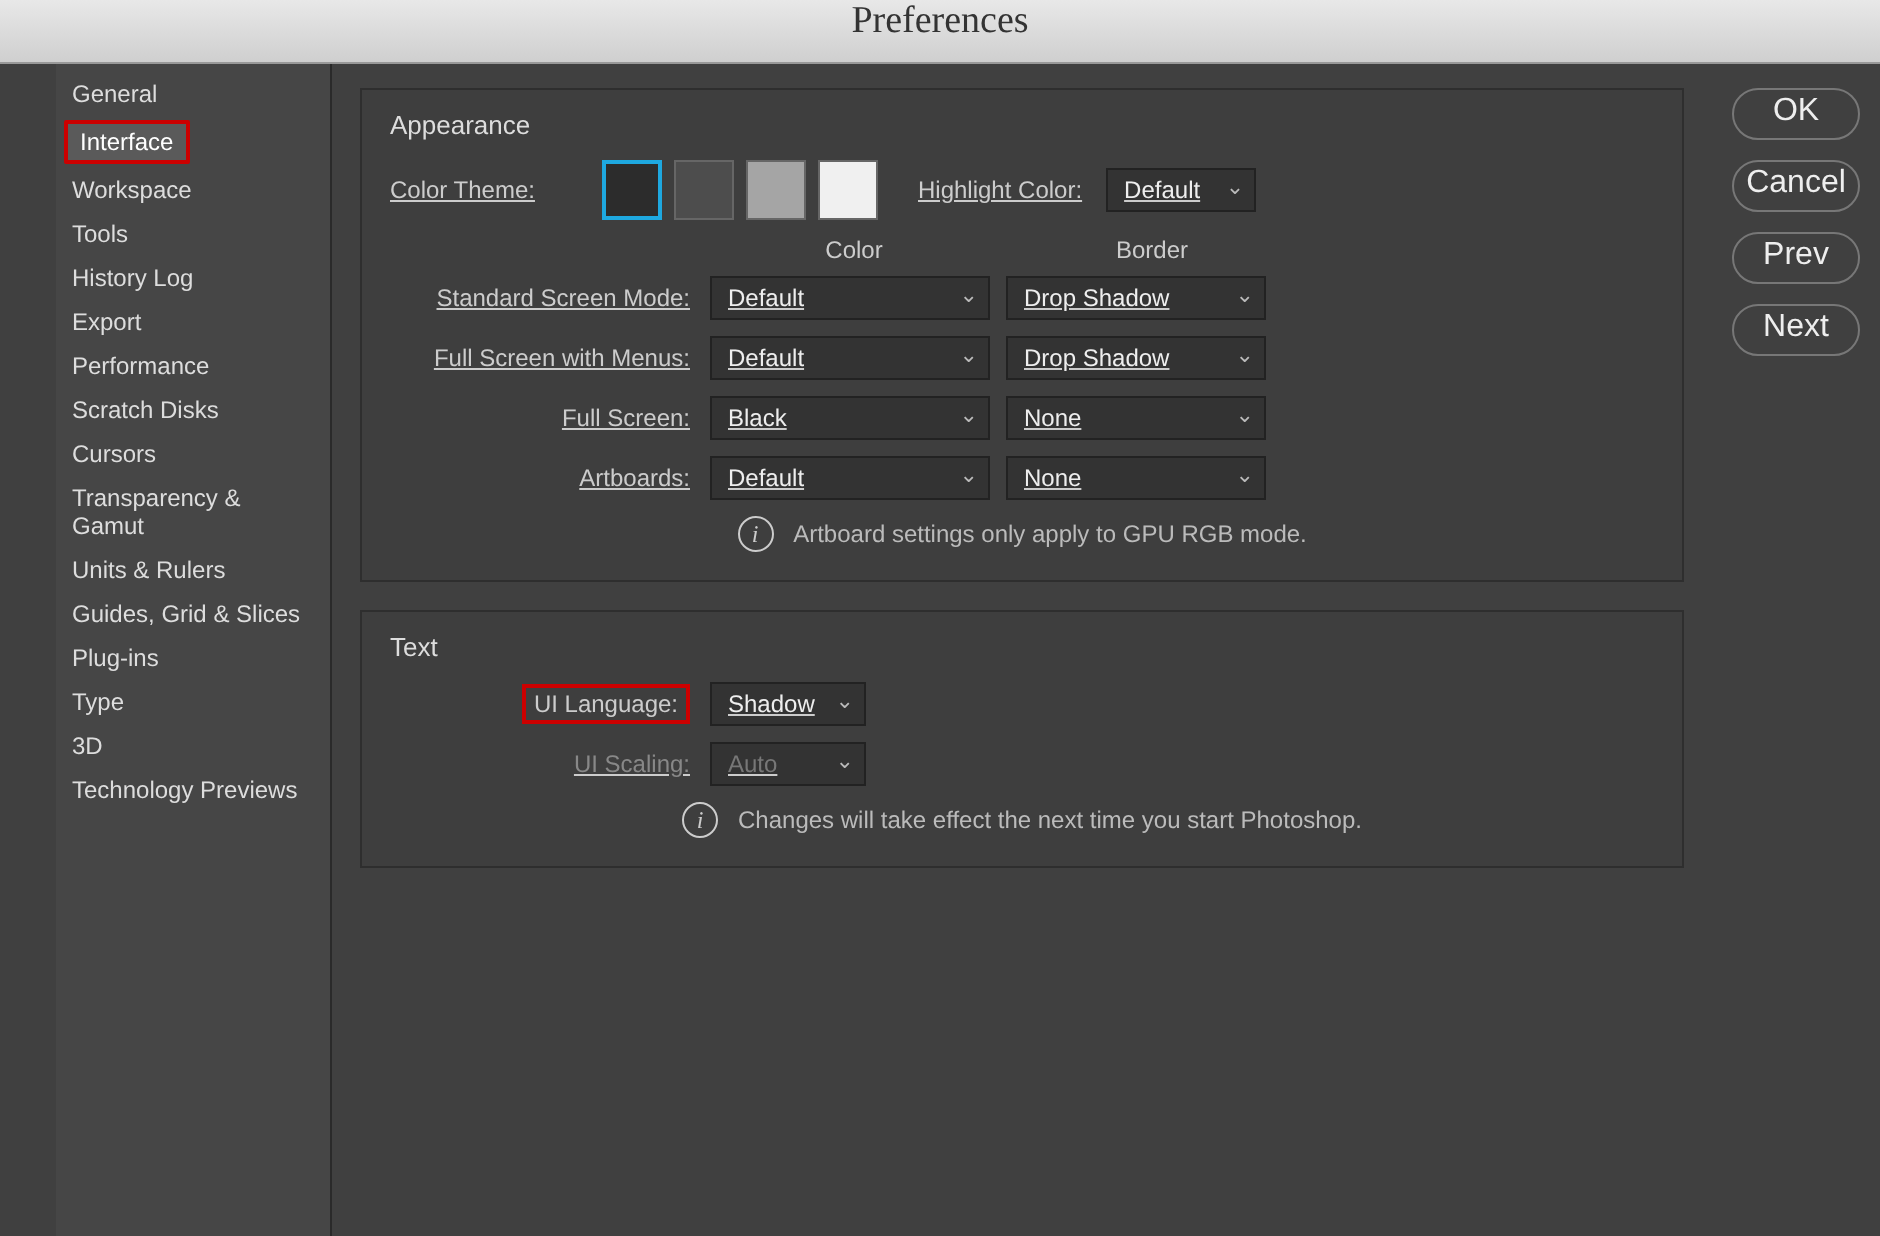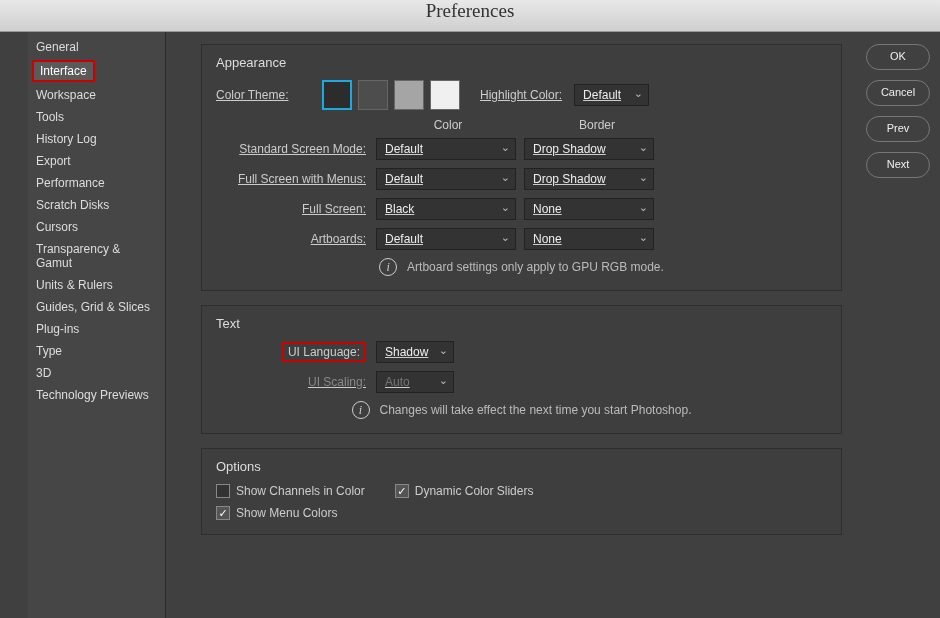--- a/index.html
+++ b/index.html
@@ -65,28 +65,27 @@
       width: 64px;
       height: 26px;
       line-height: 22px;
       background: #404040;
       border: 1px solid #777;
       border-radius: 13px;
       color: #eee;
       text-align: center;
       margin-bottom: 10px;
       cursor: pointer;
-      font-size: 11px;
+      font-size: 16px;
     }
     .section {
       border: 1px solid #2e2e2e;
       background: #3e3e3e;
       margin-bottom: 14px;
       padding: 10px 14px 14px;
-      margin-left: 21px;
     }
     .section-title {
       color: #ddd;
       font-size: 13px;
       margin-bottom: 10px;
     }
     .row {
       display: flex;
       align-items: center;
       margin-bottom: 8px;
@@ -257,39 +256,20 @@
         <div class="label-col" style="color:#888;">UI Scaling:</div>
         <div class="select w-sm disabled" style="width:78px;">Auto</div>
       </div>
 
       <div class="info-row">
         <span class="info-icon">i</span>
         <span>Changes will take effect the next time you start Photoshop.</span>
       </div>
     </div>
 
-    <div class="section">
-      <div class="section-title">Options</div>
-      <div class="checkbox-row">
-        <div class="chk">
-          <span class="chkbox"></span>
-          <span>Show Channels in Color</span>
-        </div>
-        <div class="chk">
-          <span class="chkbox checked"></span>
-          <span>Dynamic Color Sliders</span>
-        </div>
-      </div>
-      <div class="checkbox-row">
-        <div class="chk">
-          <span class="chkbox checked"></span>
-          <span>Show Menu Colors</span>
-        </div>
-      </div>
-    </div>
 
   </div>
 
   <div class="right-buttons">
     <div class="btn">OK</div>
     <div class="btn">Cancel</div>
     <div class="btn">Prev</div>
     <div class="btn">Next</div>
   </div>
 </div>

